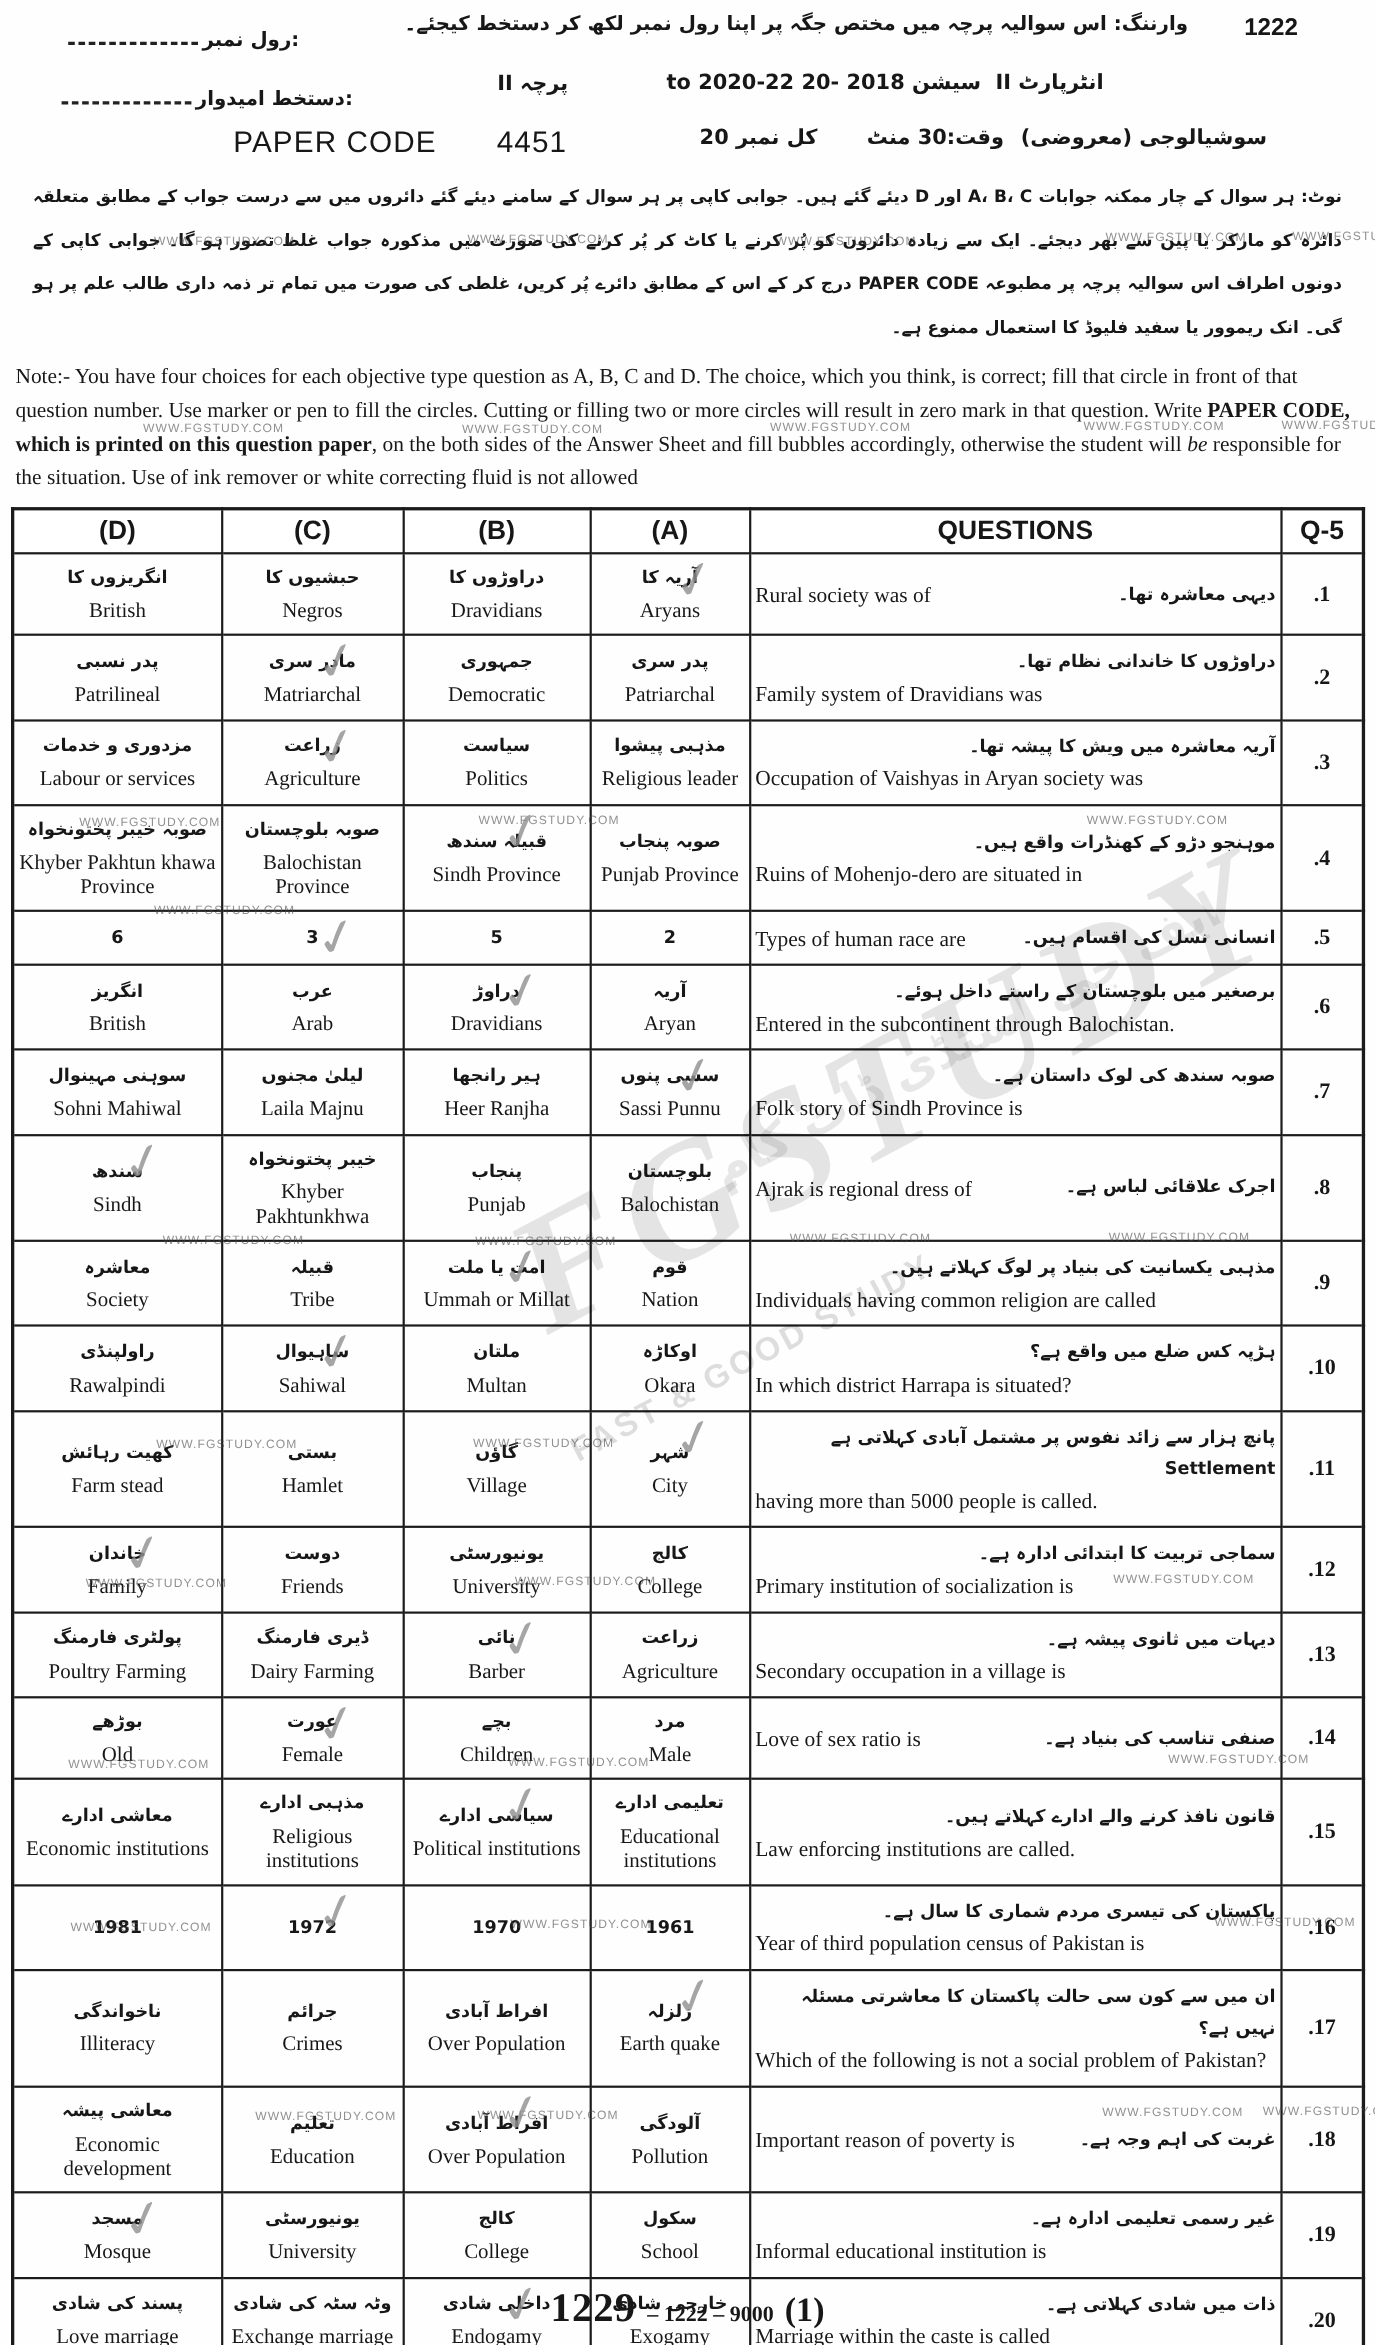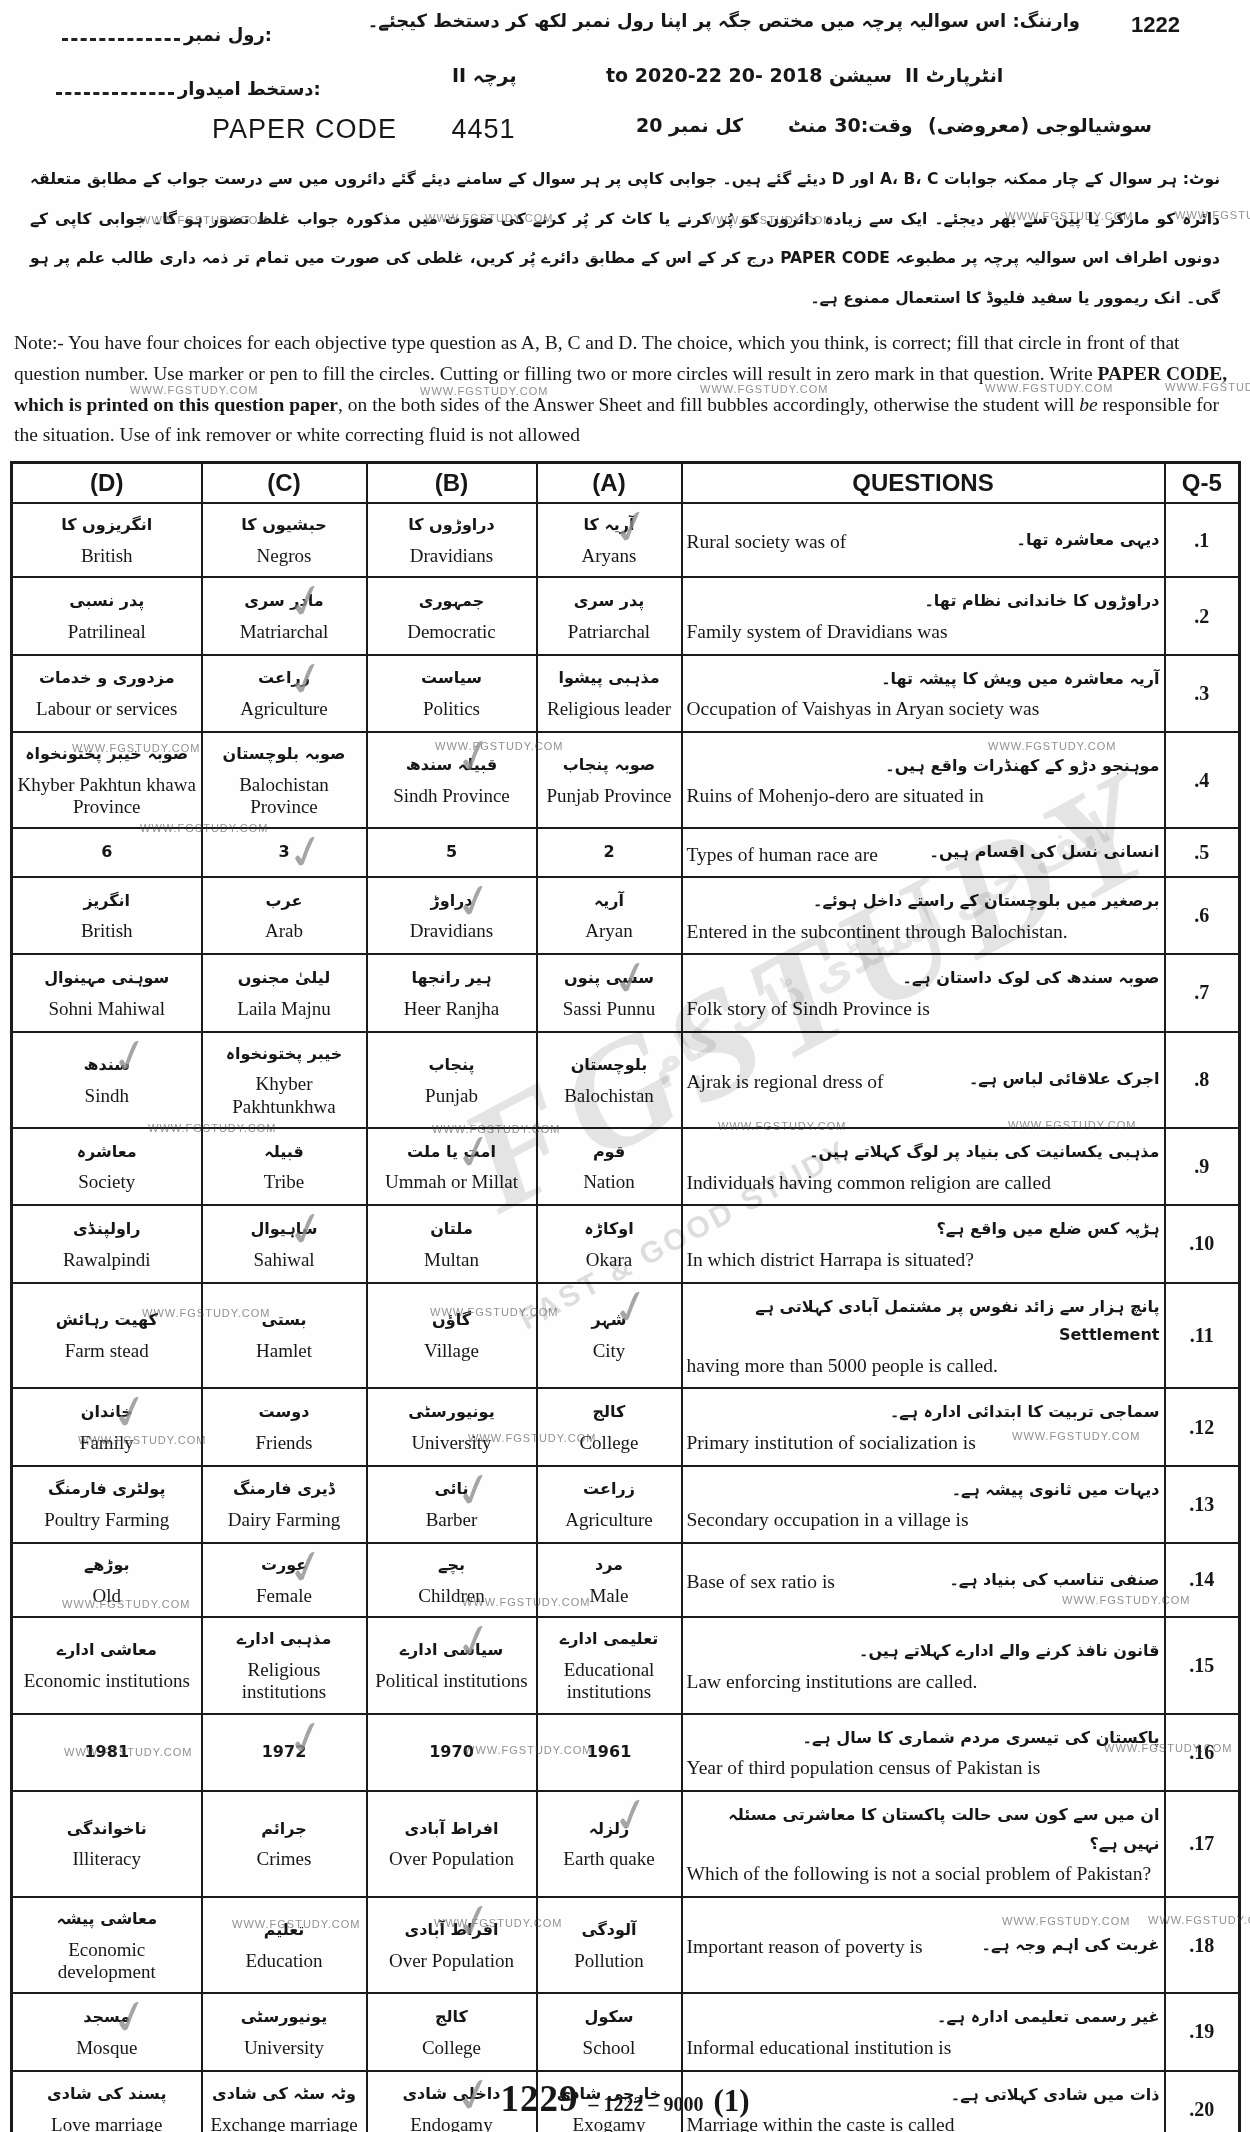--- a/index.html
+++ b/index.html
@@ -568,21 +568,21 @@
       <div class="en">Children</div>
     </td>
     <td class="opt">
 
       <div class="ur urdu">مرد</div>
       <div class="en">Male</div>
     </td>
     <td class="qcell">
       <div class="qcell-flex">
         <div class="q-ur urdu">صنفی تناسب کی بنیاد ہے۔</div>
-        <div class="q-en">Base of sex ratio is</div>
+        <div class="q-en">Love of sex ratio is</div>
       </div>
     </td>
     <td class="qno">
       <span>14.</span>
     </td>
   </tr>
 
   <tr class="q-row">
     <td class="opt">
 

